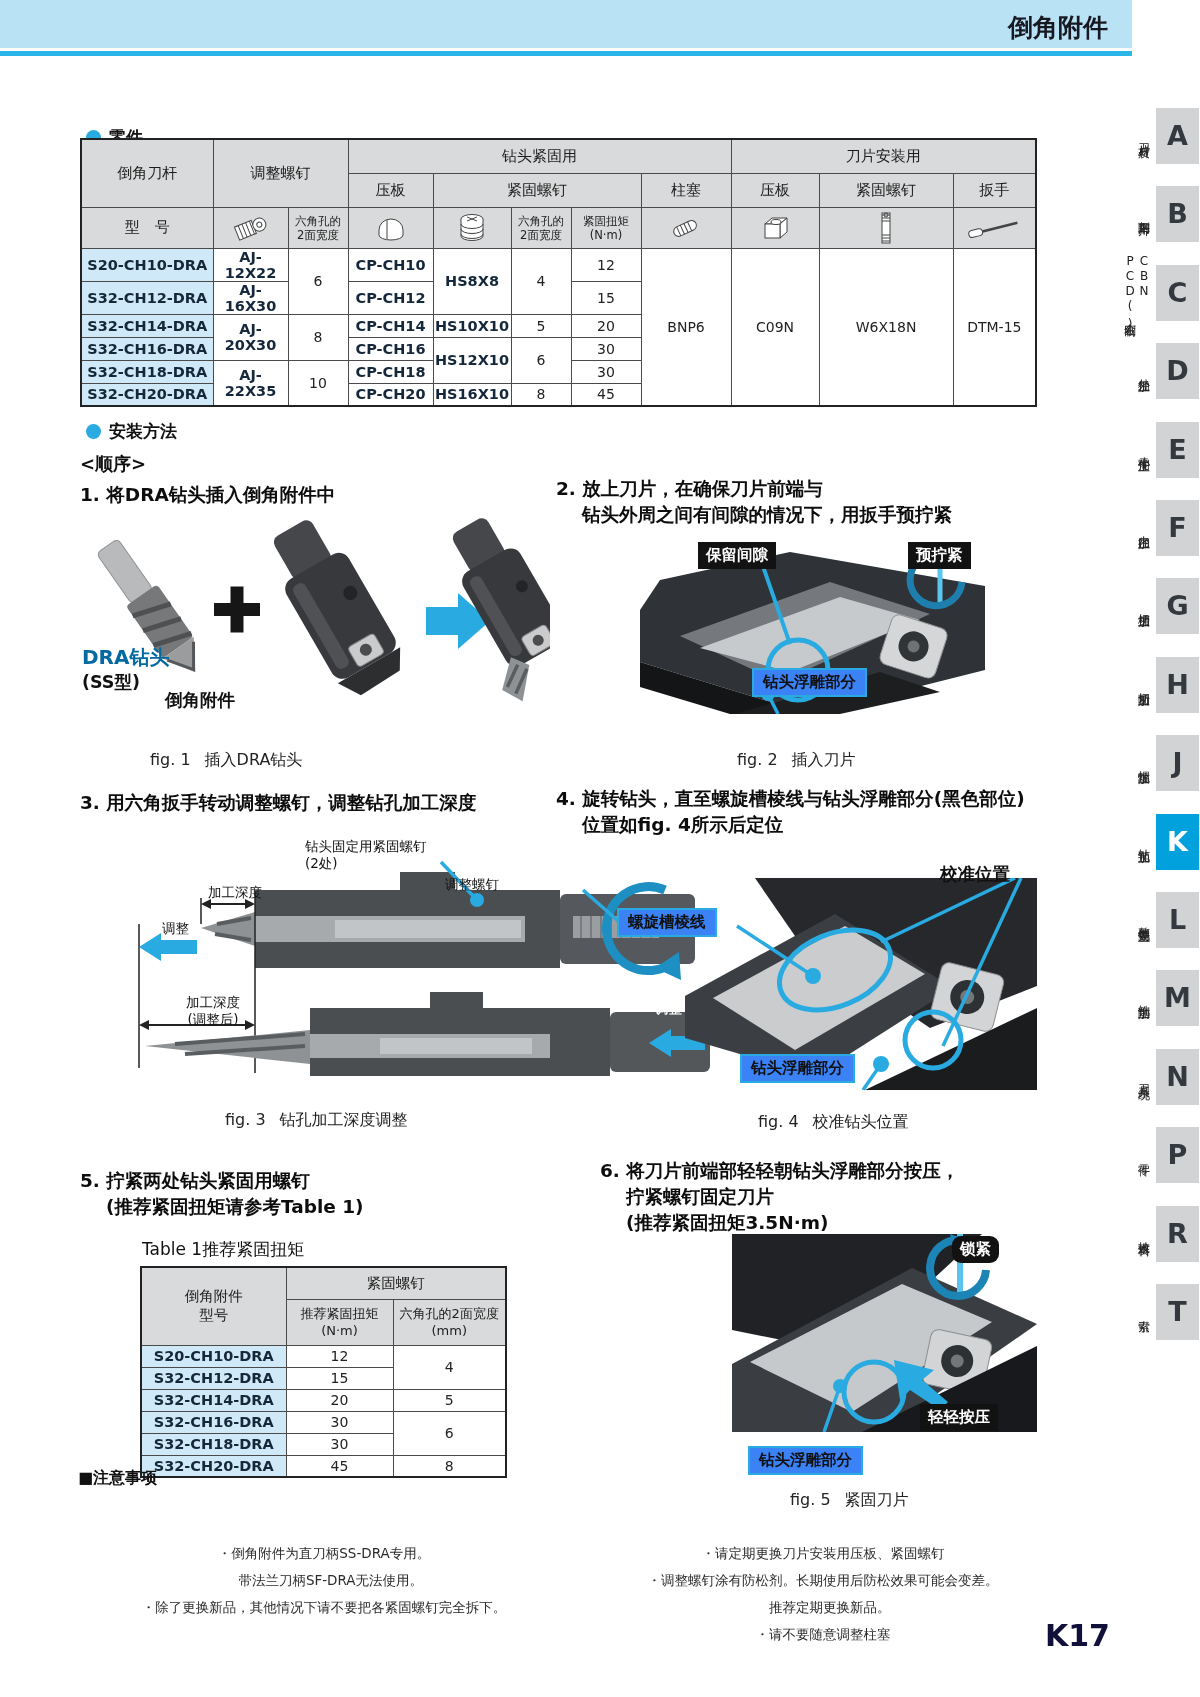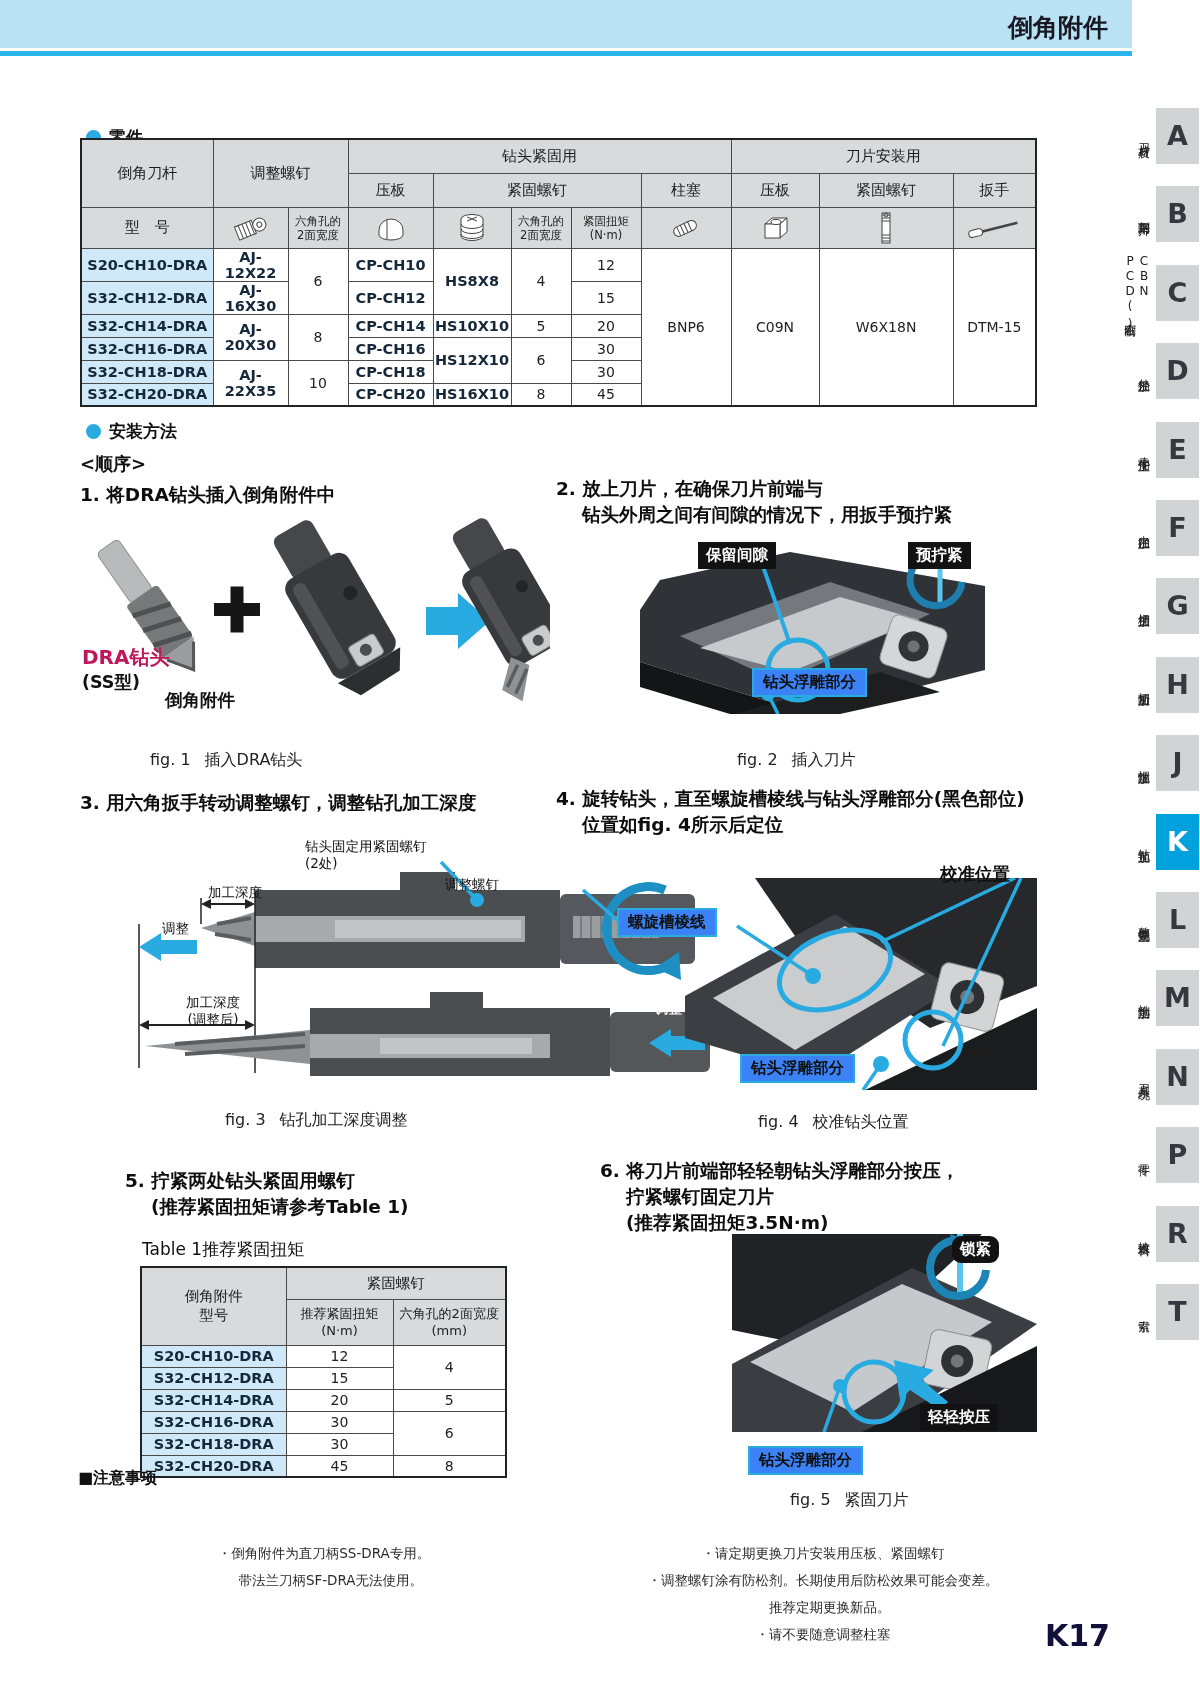--- a/index.html
+++ b/index.html
@@ -31,21 +31,21 @@
   .step{font-size:18.5px;font-weight:bold;color:#0d0d0d;line-height:26px;white-space:nowrap;}
   .step .cont{margin-left:26px;}
 
   
   .figcap{font-size:16px;color:#222;font-weight:500;white-space:nowrap;}
   .figcap .figno{margin-right:14px;}
   .blackbox{background:#121212;color:#fff;font-size:15.5px;font-weight:bold;padding:3px 8px;white-space:nowrap;}
   .cyanbox{background:#3b82f6;border:2.5px solid #29abe2;color:#111;font-size:15.5px;font-weight:bold;padding:2px 9px;white-space:nowrap;}
   .annot{font-size:13.5px;color:#111;line-height:17px;white-space:nowrap;}
   .annot-w{font-size:13.5px;color:#fff;font-weight:bold;white-space:nowrap;}
-  .biglabel{font-size:20px;font-weight:bold;color:#be185d;line-height:24px;white-space:nowrap;}
+  .biglabel{font-size:20px;font-weight:bold;color:#0369a1;line-height:24px;white-space:nowrap;}
   .midlabel{font-size:17.5px;font-weight:bold;color:#111;white-space:nowrap;}
 
   
   .t1{border:2px solid #222;}
   .t1 th,.t1 td{border:1px solid #4a4a4a;text-align:center;vertical-align:middle;padding:0;}
   .t1 th{background:#d9dadb;font-weight:normal;font-size:14.5px;color:#1c1c1c;}
   .t1 th div.sub{font-size:13px;line-height:17px;}
 
   
   .notes-title{font-size:16px;font-weight:bold;color:#111;}
@@ -384,21 +384,21 @@
     <circle cx="196" cy="186" r="8" fill="#29abe2"></circle>
     <line x1="196" y1="186" x2="178" y2="212" stroke="#29abe2" stroke-width="3.5"></line>
   </svg>
   <div class="abs midlabel" style="left:940px;top:862px;">校准位置</div>
   <div class="abs cyanbox" style="left:617px;top:908px;">螺旋槽棱线</div>
   <div class="abs cyanbox" style="left:740px;top:1054px;">钻头浮雕部分</div>
   <div class="abs figcap" style="left:758px;top:1112px;">
     <span class="figno">fig. 4</span><span>校准钻头位置</span>
   </div>
 
-  <div class="abs step" style="left:80px;top:1168px;margin-left:45px;">
+  <div class="abs step" style="left:80px;top:1168px;">
     <div><span>5.</span> <span>拧紧两处钻头紧固用螺钉</span></div>
     <div class="cont">(推荐紧固扭矩请参考Table 1)</div>
   </div>
 
   <div class="abs" style="left:142px;top:1238px;font-size:17px;color:#111;">Table 1推荐紧固扭矩</div>
   <table class="abs t1" style="left:140px;top:1266px;width:365px;">
     <colgroup>
         <col style="width:145px">
         <col style="width:107px">
         <col style="width:113px">
@@ -480,20 +480,21 @@
   <div class="abs blackbox" style="left:920px;top:1404px;">轻轻按压</div>
   <div class="abs cyanbox" style="left:748px;top:1446px;">钻头浮雕部分</div>
   <div class="abs figcap" style="left:790px;top:1490px;">
     <span class="figno">fig. 5</span><span>紧固刀片</span>
   </div>
 
   <div class="abs notes-title" style="left:78px;top:1468px;">■注意事项</div>
   <div class="abs" style="left:84px;top:1540px;width:480px;">
     <div class="note-line"><span>・倒角附件为直刀柄SS-DRA专用。</span></div>
     <div class="note-line"><span>　带法兰刀柄SF-DRA无法使用。</span></div>
+    <div class="note-line"><span>・除了更换新品，其他情况下请不要把各紧固螺钉完全拆下。</span></div>
   </div>
   <div class="abs" style="left:598px;top:1540px;width:450px;">
     <div class="note-line"><span>・请定期更换刀片安装用压板、紧固螺钉</span></div>
     <div class="note-line"><span>・调整螺钉涂有防松剂。长期使用后防松效果可能会变差。</span></div>
     <div class="note-line"><span>　推荐定期更换新品。</span></div>
     <div class="note-line"><span>・请不要随意调整柱塞</span></div>
   </div>
 
   <div class="abs pageno" style="left:1045px;top:1618px;">K17</div>
 

